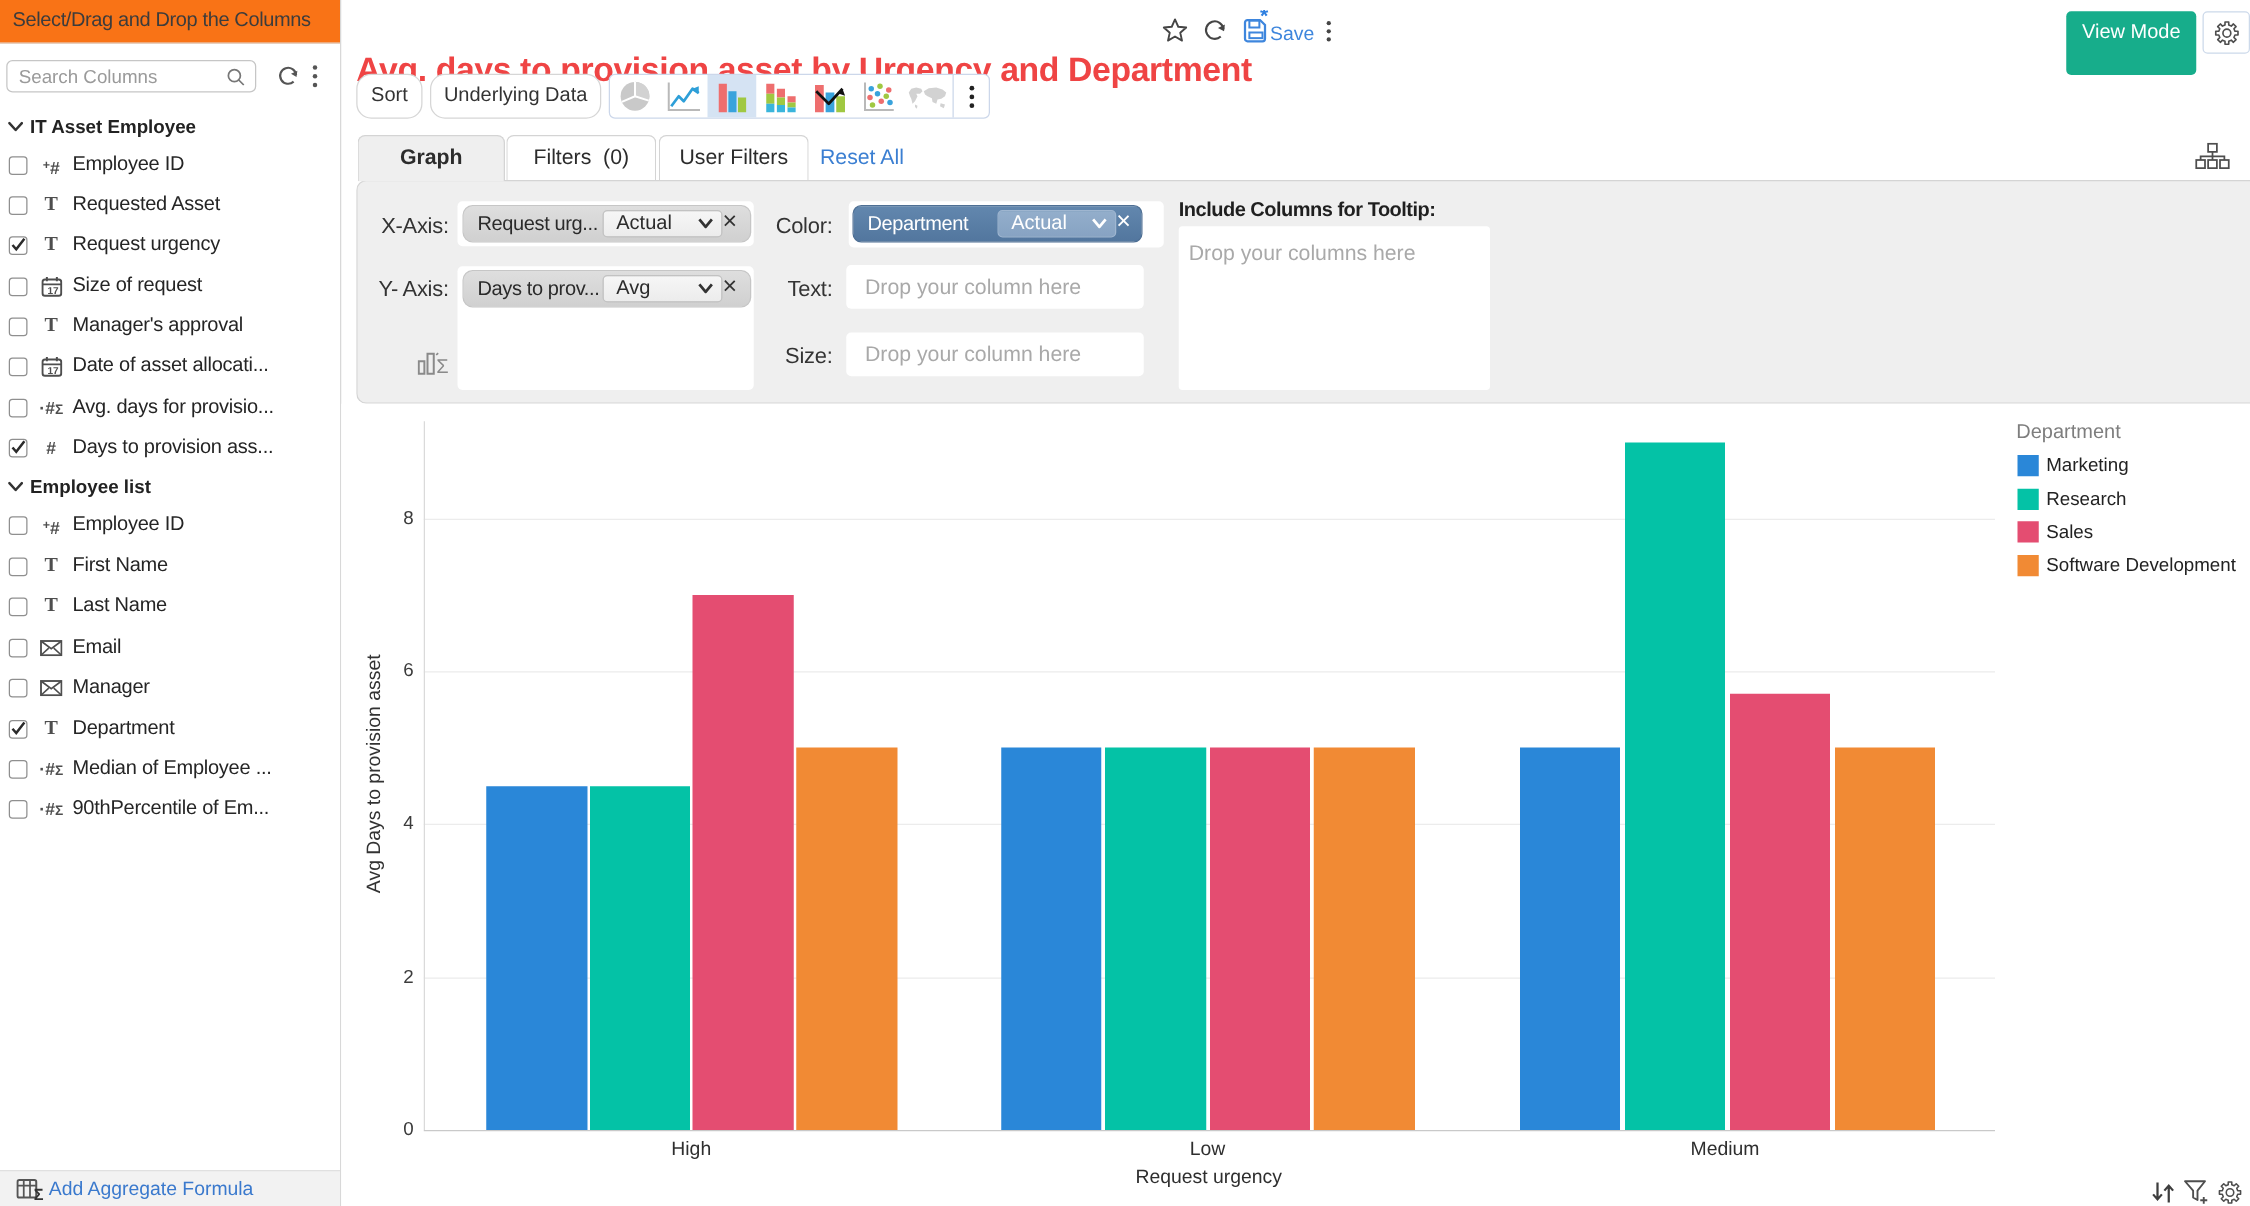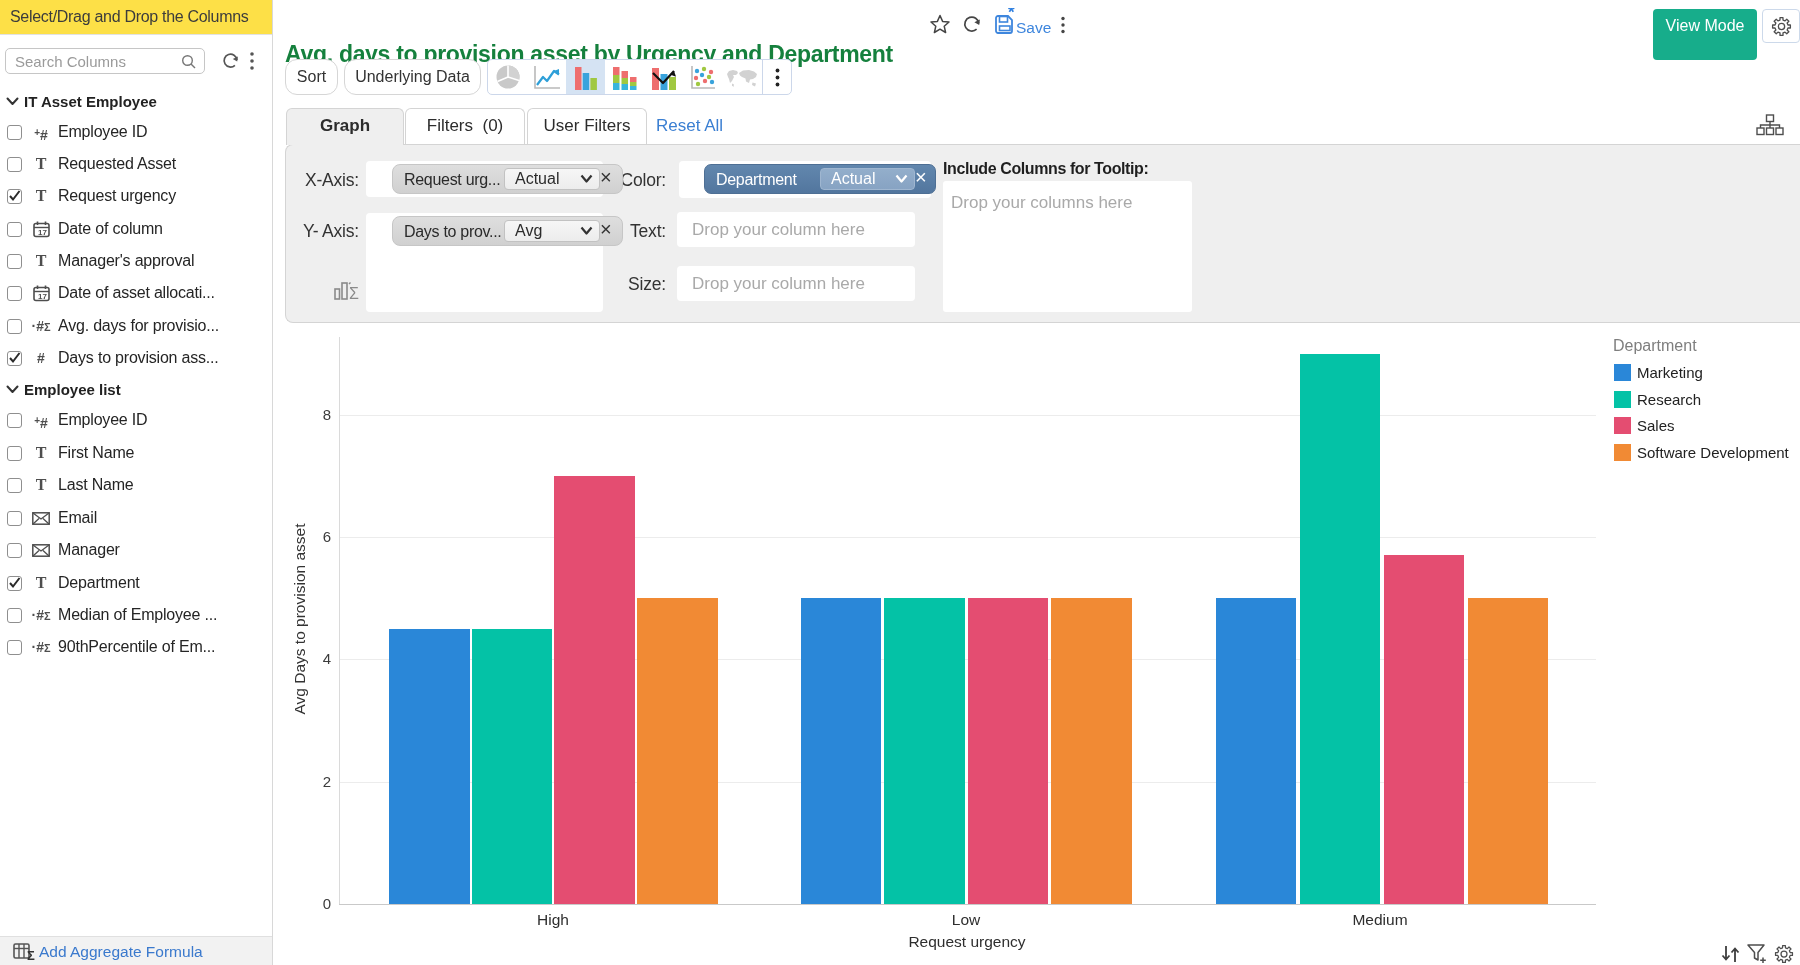--- a/index.html
+++ b/index.html
@@ -5,39 +5,39 @@
 * { margin:0; padding:0; box-sizing:border-box; }
 html,body { width:1800px; height:965px; overflow:hidden; background:#fff;
   font-family:"Liberation Sans", sans-serif; }
 .abs { position:absolute; }
 #app { position:relative; width:1800px; height:965px; }
 
 
 #sidebar { position:absolute; left:0; top:0; width:273px; height:965px;
   border-right:1px solid #d8d8d8; background:#fff; }
 #sb-head { position:absolute; left:0; top:0; width:272px; height:35px;
-  background:#fde047; border-bottom:1px solid #e2e2e2; }
+  background:#f97316; border-bottom:1px solid #e2e2e2; }
 #sb-head span { position:absolute; left:10px; top:8px; font-size:16px; color:#3c3c3c; font-weight:400; letter-spacing:-0.3px;}
 #searchbox { position:absolute; left:5px; top:48px; width:200px; height:26px;
   border:1px solid #c6c6c6; border-radius:5px; background:#fff; }
 #searchbox span { position:absolute; left:9px; top:4px; font-size:15px; color:#9a9a9a;text-align:right; }
 .row { position:absolute; left:0; width:272px; height:32px; }
 .grp-label { position:absolute; left:24px; top:6px; font-size:15px; font-weight:700; color:#222; }
 .cb { position:absolute; left:7px; top:8px; width:15px; height:15px; border:1.5px solid #8f8f8f;
   border-radius:3px; background:#fff; }
 .lbl { position:absolute; left:58px; top:6px; font-size:16px; color:#252525; letter-spacing:-0.2px; }
 .ticon { position:absolute; left:31px; top:4px; width:20px; height:22px; text-align:center; }
 .tT { font-family:"Liberation Serif", serif; font-weight:700; font-size:16px; color:#4e4e4e; line-height:22px;}
 .tH { font-size:14px; font-weight:700; color:#4e4e4e; line-height:23px;}
 #sb-foot { position:absolute; left:0; top:936px; width:272px; height:29px;
   background:#f2f2f2; border-top:1px solid #e0e0e0; }
 #sb-foot span { position:absolute; left:39px; top:6px; font-size:15.5px; color:#3a79cd;text-align:center; }
 
 
-#title { position:absolute; left:285px; top:9px; font-size:23px; font-weight:700; color:#15803d; letter-spacing:-0.3px;margin-top:32px;}
+#title { position:absolute; left:285px; top:9px; font-size:27px; font-weight:700; color:#ef4444; letter-spacing:-0.3px;margin-top:32px;}
 #viewmode { position:absolute; left:1653px; top:9px; width:104px; height:51px; background:#17ad8b;
   border-radius:4px; color:#fff; font-size:16px; text-align:center; line-height:34px; }
 #gearbtn { position:absolute; left:1762px; top:9px; width:38px; height:34px; background:#fff;
   border:1px solid #ccd9ea; border-radius:4px; }
 .btn { position:absolute; top:59px; height:36px; background:#fff; border:1px solid #d6d6d6;
   border-radius:12px; font-size:16px; color:#333; text-align:center; line-height:34px; }
 #icon-group { position:absolute; left:487px; top:59px; width:305px; height:36px; background:#fff;
   border:1px solid #ccd7ea; border-radius:5px; }
 .icell { position:absolute; top:0; width:39px; height:34px; }
 .icell.sel { background:#d5e3f3; }
@@ -50,21 +50,21 @@
 #tab-filters { left:405px; width:120px; }
 #tab-user { left:527px; width:120px; }
 #resetall { position:absolute; left:656px; top:116px; font-size:17px; color:#3b7fd2; }
 
 
 #panel { position:absolute; left:285px; top:144px; width:1515px; height:179px;
   background:#efefef; border:1px solid #d4d4d4; border-right:none; border-radius:8px 0 0 8px; z-index:2;}
 .plabel { position:absolute; font-size:17.5px; color:#333; text-align:right; letter-spacing:-0.2px; z-index:3;}
 .wbox { position:absolute; background:#fff; border-radius:4px; z-index:3; }
 .gpill { position:absolute; background:linear-gradient(#dedede,#d0d0d0); border:1px solid #c6c6c6;
-  border-radius:8px; height:30px; z-index:4;margin-left:22px; }
+  border-radius:8px; height:30px; z-index:4; }
 .gpill .ptext { position:absolute; left:11px; top:6px; font-size:16px; color:#2a2a2a; letter-spacing:-0.3px; white-space:nowrap; }
 .drop { position:absolute; border-radius:4px; height:22px; top:3px; }
 .gdrop { background:linear-gradient(#f6f6f6,#ececec); border:1px solid #c2c2c2; }
 .gdrop span { position:absolute; left:10px; top:1px; font-size:16px; color:#2b2b2b; font-weight:400;}
 .bdrop { background:linear-gradient(#93aecb,#87a3c3); border:1px solid #9fb6d0; }
 .bdrop span { position:absolute; left:10px; top:1px; font-size:16px; color:#fff; font-weight:400;}
 .phold { font-size:17px; color:#a9a9a9; position:absolute; }
 
 
 #chart { position:absolute; left:273px; top:323px; width:1527px; height:642px; background:#fff; }
@@ -127,21 +127,21 @@
         </div>
     <div class="row" style="top:214px">
           <div class="cb"></div>
           <svg class="abs" style="left:33px;top:7px" width="17" height="17" viewBox="0 0 17 17">
             <rect x="1" y="2.5" width="15" height="13" rx="2" fill="none" stroke="#4e4e4e" stroke-width="1.6"></rect>
             <line x1="4.5" y1="0.5" x2="4.5" y2="4" stroke="#4e4e4e" stroke-width="1.6"></line>
             <line x1="12.5" y1="0.5" x2="12.5" y2="4" stroke="#4e4e4e" stroke-width="1.6"></line>
             <line x1="1" y1="6.5" x2="16" y2="6.5" stroke="#4e4e4e" stroke-width="1.4"></line>
             <text x="5" y="14" font-size="8" font-weight="700" fill="#4e4e4e">17</text>
           </svg>
-          <span class="lbl">Date of column</span>
+          <span class="lbl">Size of request</span>
         </div>
     <div class="row" style="top:246px">
           <div class="cb"></div>
           <div class="ticon tT">T</div>
           <span class="lbl">Manager's approval</span>
         </div>
     <div class="row" style="top:278px">
           <div class="cb"></div>
           <svg class="abs" style="left:33px;top:7px" width="17" height="17" viewBox="0 0 17 17">
             <rect x="1" y="2.5" width="15" height="13" rx="2" fill="none" stroke="#4e4e4e" stroke-width="1.6"></rect>

